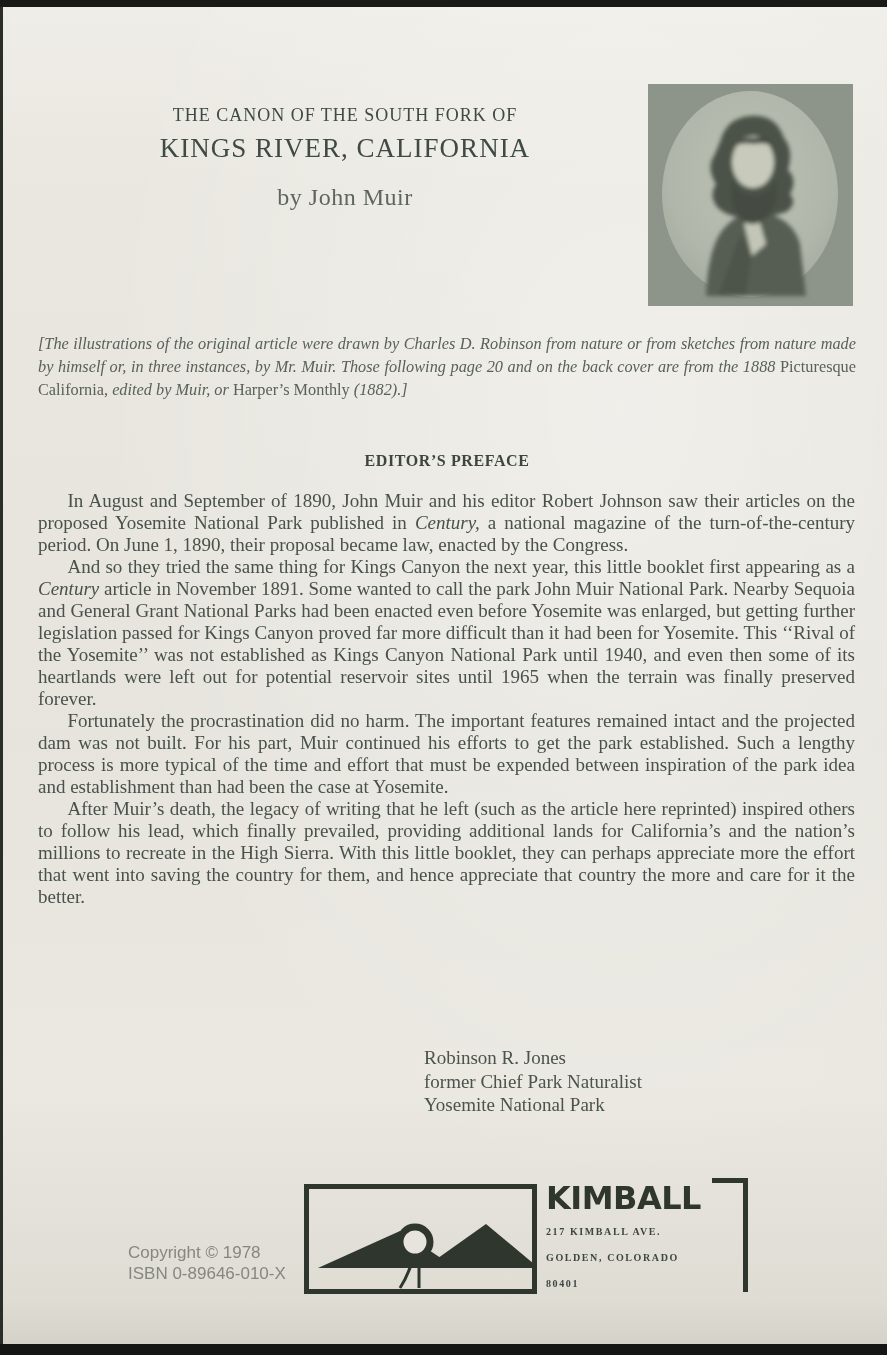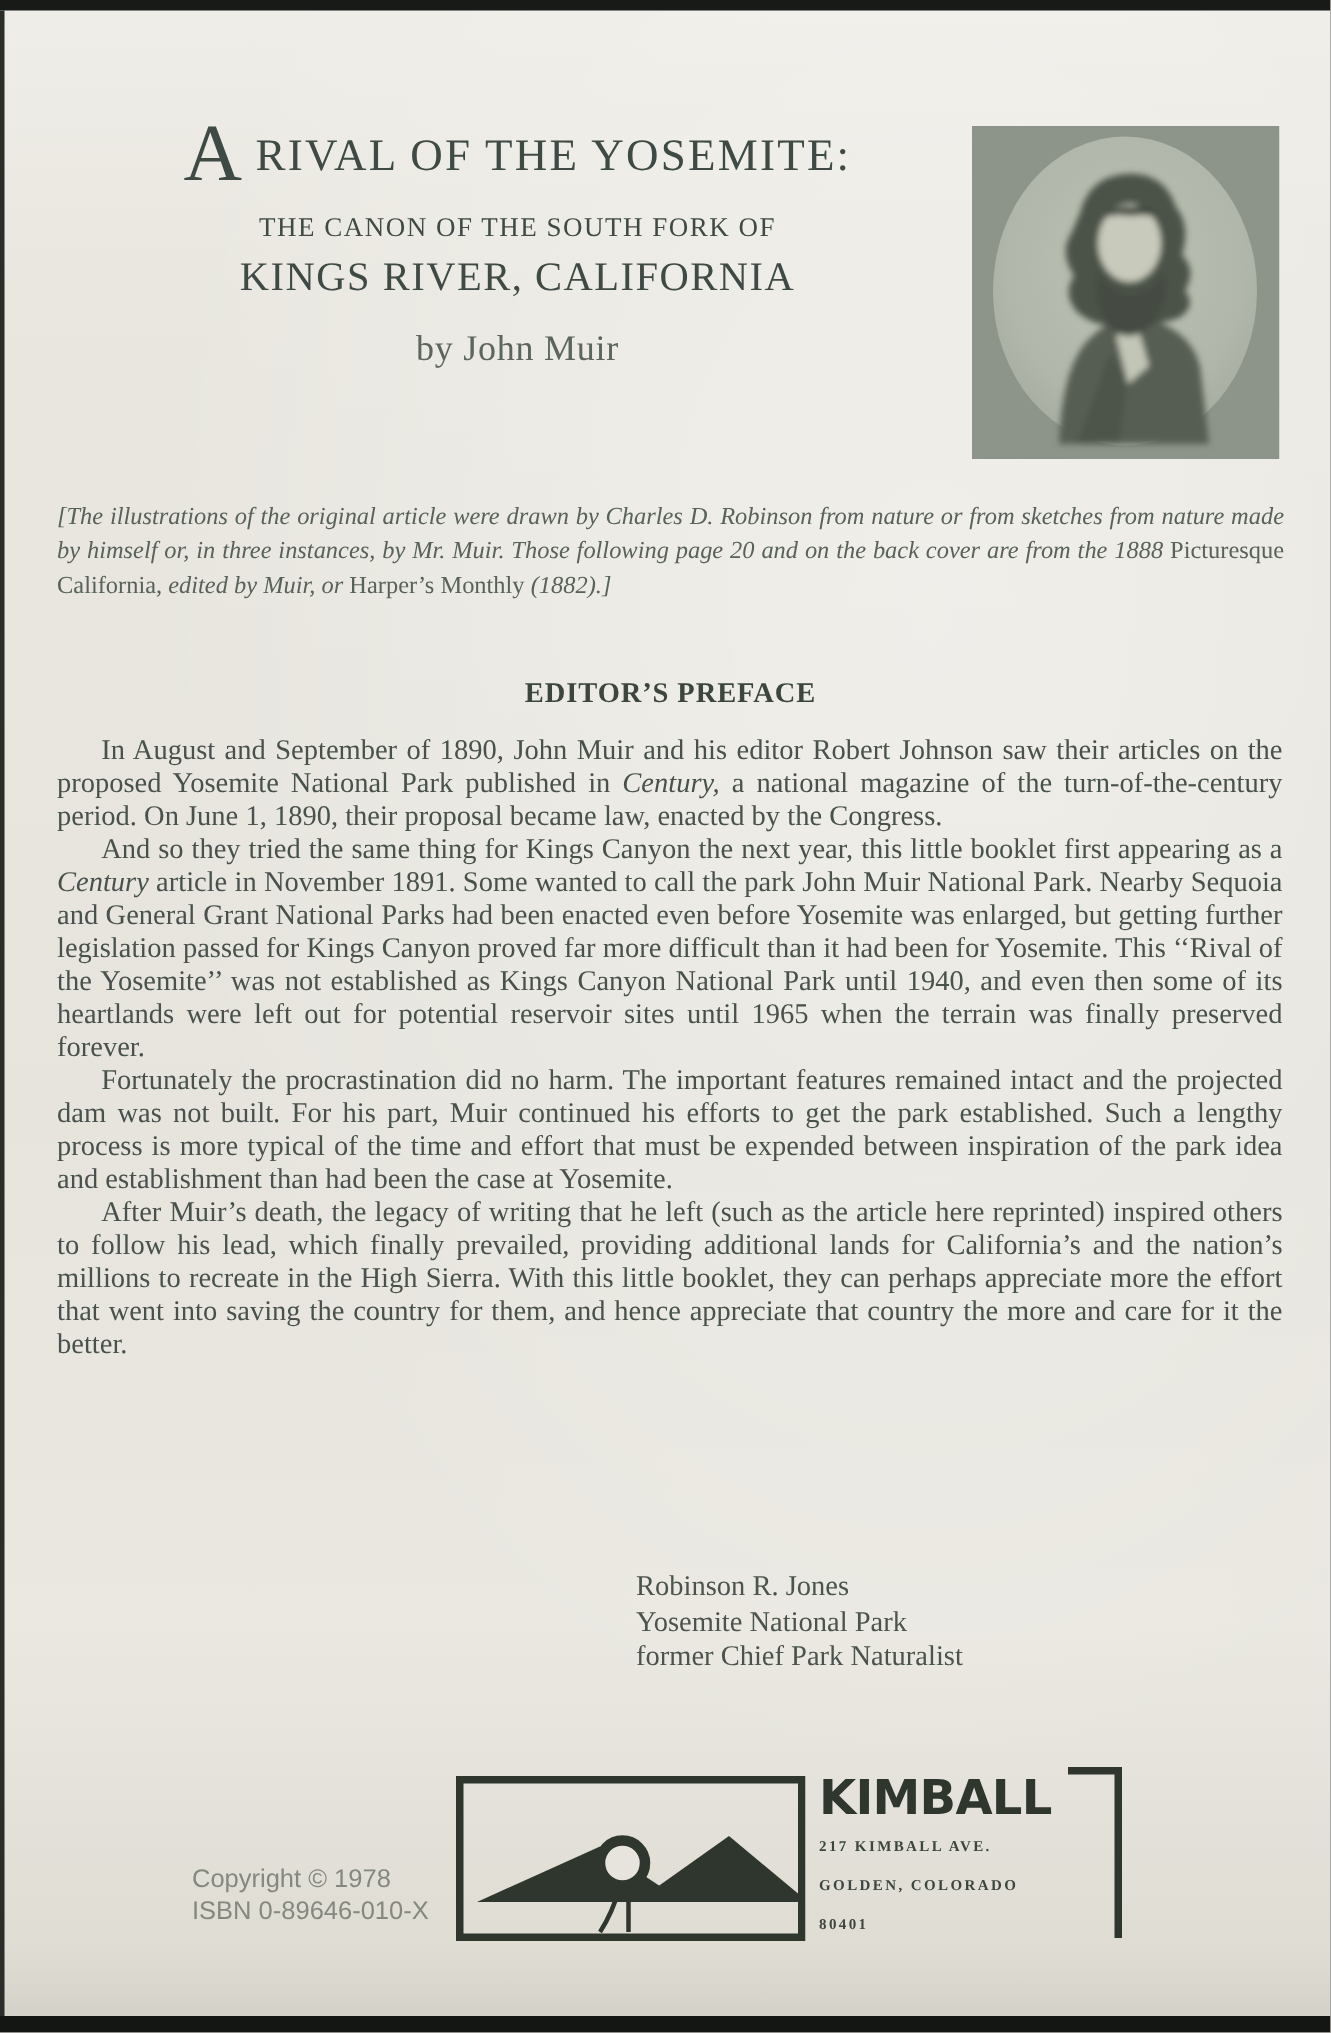--- a/index.html
+++ b/index.html
@@ -31,21 +31,21 @@
   .note{
     position:absolute;left:38px;top:332px;width:818px;
     font-size:16.3px;line-height:23px;color:#58615a;text-align:justify;
   }
   .note .it{font-style:italic;}
   .note .rm{font-style:normal;}
 
   
   .preface-heading{
     position:absolute;left:38px;top:452px;width:818px;text-align:center;
-    font-weight:bold;font-size:19px;letter-spacing:.6px;color:#3c453e;
+    font-weight:bold;font-size:16px;letter-spacing:.6px;color:#3c453e;
   }
   .body-text{
     position:absolute;left:38px;top:490px;width:817px;
     font-size:19px;line-height:22px;text-align:justify;
   }
   .body-text p{margin:0;text-indent:1.55em;}
   .body-text .it{font-style:italic;}
 
   .signature{position:absolute;left:424px;top:1046px;font-size:19px;line-height:23.5px;color:#4a534c;}
 
@@ -68,21 +68,20 @@
   .frame-right{position:absolute;left:743px;top:1178px;width:5px;height:114px;background:#2e362e;}
 </style>
 </head>
 <body>
 
 <div class="scan">
   <div class="bar-top"></div>
   <div class="edge-left"></div>
 
   <div class="title-block">
-    <div class="title-line1"><span class="dropcap">A</span><span> RIVAL OF THE YOSEMITE:</span></div>
     <div class="title-line2">THE CANON OF THE SOUTH FORK OF</div>
     <div class="title-line3">KINGS RIVER, CALIFORNIA</div>
     <div class="byline">by John Muir</div>
   </div>
 
   <div class="portrait">
     <svg width="205" height="222" viewBox="0 0 205 222">
       <defs>
         <filter id="soft" x="-20%" y="-20%" width="140%" height="140%">
             <feGaussianBlur stdDeviation="2.2"></feGaussianBlur>
@@ -113,22 +112,22 @@
 
   <div class="body-text">
     <p><span class="rm">In August and September of 1890, John Muir and his editor Robert Johnson saw their articles on the proposed Yosemite National Park published in </span><span class="it">Century,</span><span class="rm"> a national magazine of the turn-of-the-century period. On June 1, 1890, their proposal became law, enacted by the Congress.</span></p>
     <p><span class="rm">And so they tried the same thing for Kings Canyon the next year, this little booklet first appearing as a </span><span class="it">Century</span><span class="rm"> article in November 1891. Some wanted to call the park John Muir National Park. Nearby Sequoia and General Grant National Parks had been enacted even before Yosemite was enlarged, but getting further legislation passed for Kings Canyon proved far more difficult than it had been for Yosemite. This ‘‘Rival of the Yosemite’’ was not established as Kings Canyon National Park until 1940, and even then some of its heartlands were left out for potential reservoir sites until 1965 when the terrain was finally preserved forever.</span></p>
     <p><span class="rm">Fortunately the procrastination did no harm. The important features remained intact and the projected dam was not built. For his part, Muir continued his efforts to get the park established. Such a lengthy process is more typical of the time and effort that must be expended between inspiration of the park idea and establishment than had been the case at Yosemite.</span></p>
     <p><span class="rm">After Muir’s death, the legacy of writing that he left (such as the article here reprinted) inspired others to follow his lead, which finally prevailed, providing additional lands for California’s and the nation’s millions to recreate in the High Sierra. With this little booklet, they can perhaps appreciate more the effort that went into saving the country for them, and hence appreciate that country the more and care for it the better.</span></p>
   </div>
 
   <div class="signature">
       <div>Robinson R. Jones</div>
+      <div>former Chief Park Naturalist</div>
       <div>Yosemite National Park</div>
-      <div>former Chief Park Naturalist</div>
     </div>
 
   <div class="copyright">
       <div>Copyright © 1978</div>
       <div>ISBN 0-89646-010-X</div>
     </div>
 
   <div class="logo-box">
     <svg width="233" height="110" viewBox="0 0 233 110">
       <rect x="2.5" y="2.5" width="228" height="105" fill="none" stroke="#2e362e" stroke-width="5"></rect>

